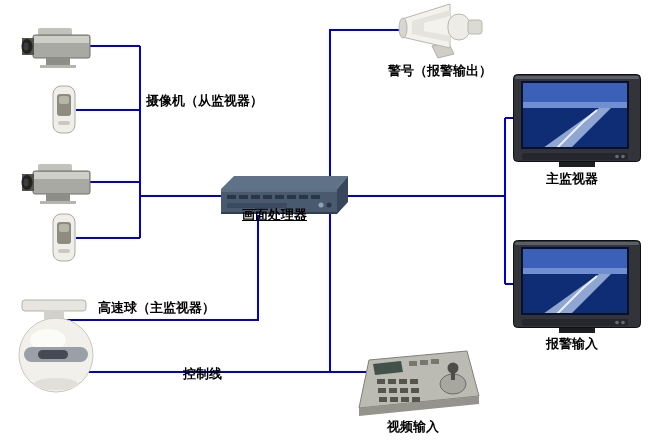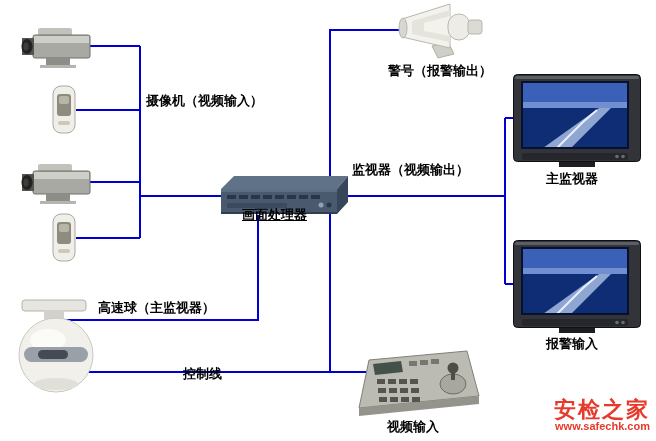--- a/index.html
+++ b/index.html
@@ -183,29 +183,24 @@
       <rect x="26" y="57" width="8" height="5" fill="#55544d"></rect>
       <rect x="37" y="57" width="8" height="5" fill="#55544d"></rect>
       <rect x="48" y="57" width="8" height="5" fill="#55544d"></rect>
       <rect x="59" y="57" width="8" height="5" fill="#55544d"></rect>
       <ellipse cx="100" cy="44" rx="13" ry="10" fill="#a7a69f" stroke="#6e6d66"></ellipse>
       <rect x="98" y="28" width="4" height="12" fill="#4e4d48"></rect>
       <circle cx="100" cy="28" r="5.5" fill="#4e4d48"></circle>
     </svg>
   </div>
 
-  <div class="lbl" style="left:146px;top:93px;">摄像机（视频输入）</div>
+  <div class="lbl" style="left:146px;top:93px;">摄像机（从监视器）</div>
   <div class="lbl" style="left:98px;top:300px;">高速球（主监视器）</div>
   <div class="lbl" style="left:183px;top:366px;">控制线</div>
-  <div class="lbl" style="left:352px;top:162px;">监视器（视频输出）</div>
   <div class="lbl" style="left:388px;top:63px;">警号（报警输出）</div>
 
   <div class="lbl" style="left:242px;top:207px;text-decoration:underline;">画面处理器</div>
   <div class="lbl" style="left:387px;top:419px;">视频输入</div>
   <div class="lbl" style="left:546px;top:171px;">主监视器</div>
   <div class="lbl" style="left:546px;top:336px;">报警输入</div>
 
-  <div class="watermark">
-    <div class="wm-name">安检之家</div>
-    <div class="wm-url">www.safechk.com</div>
-  </div>
 
 </div>
 
 </body></html>

